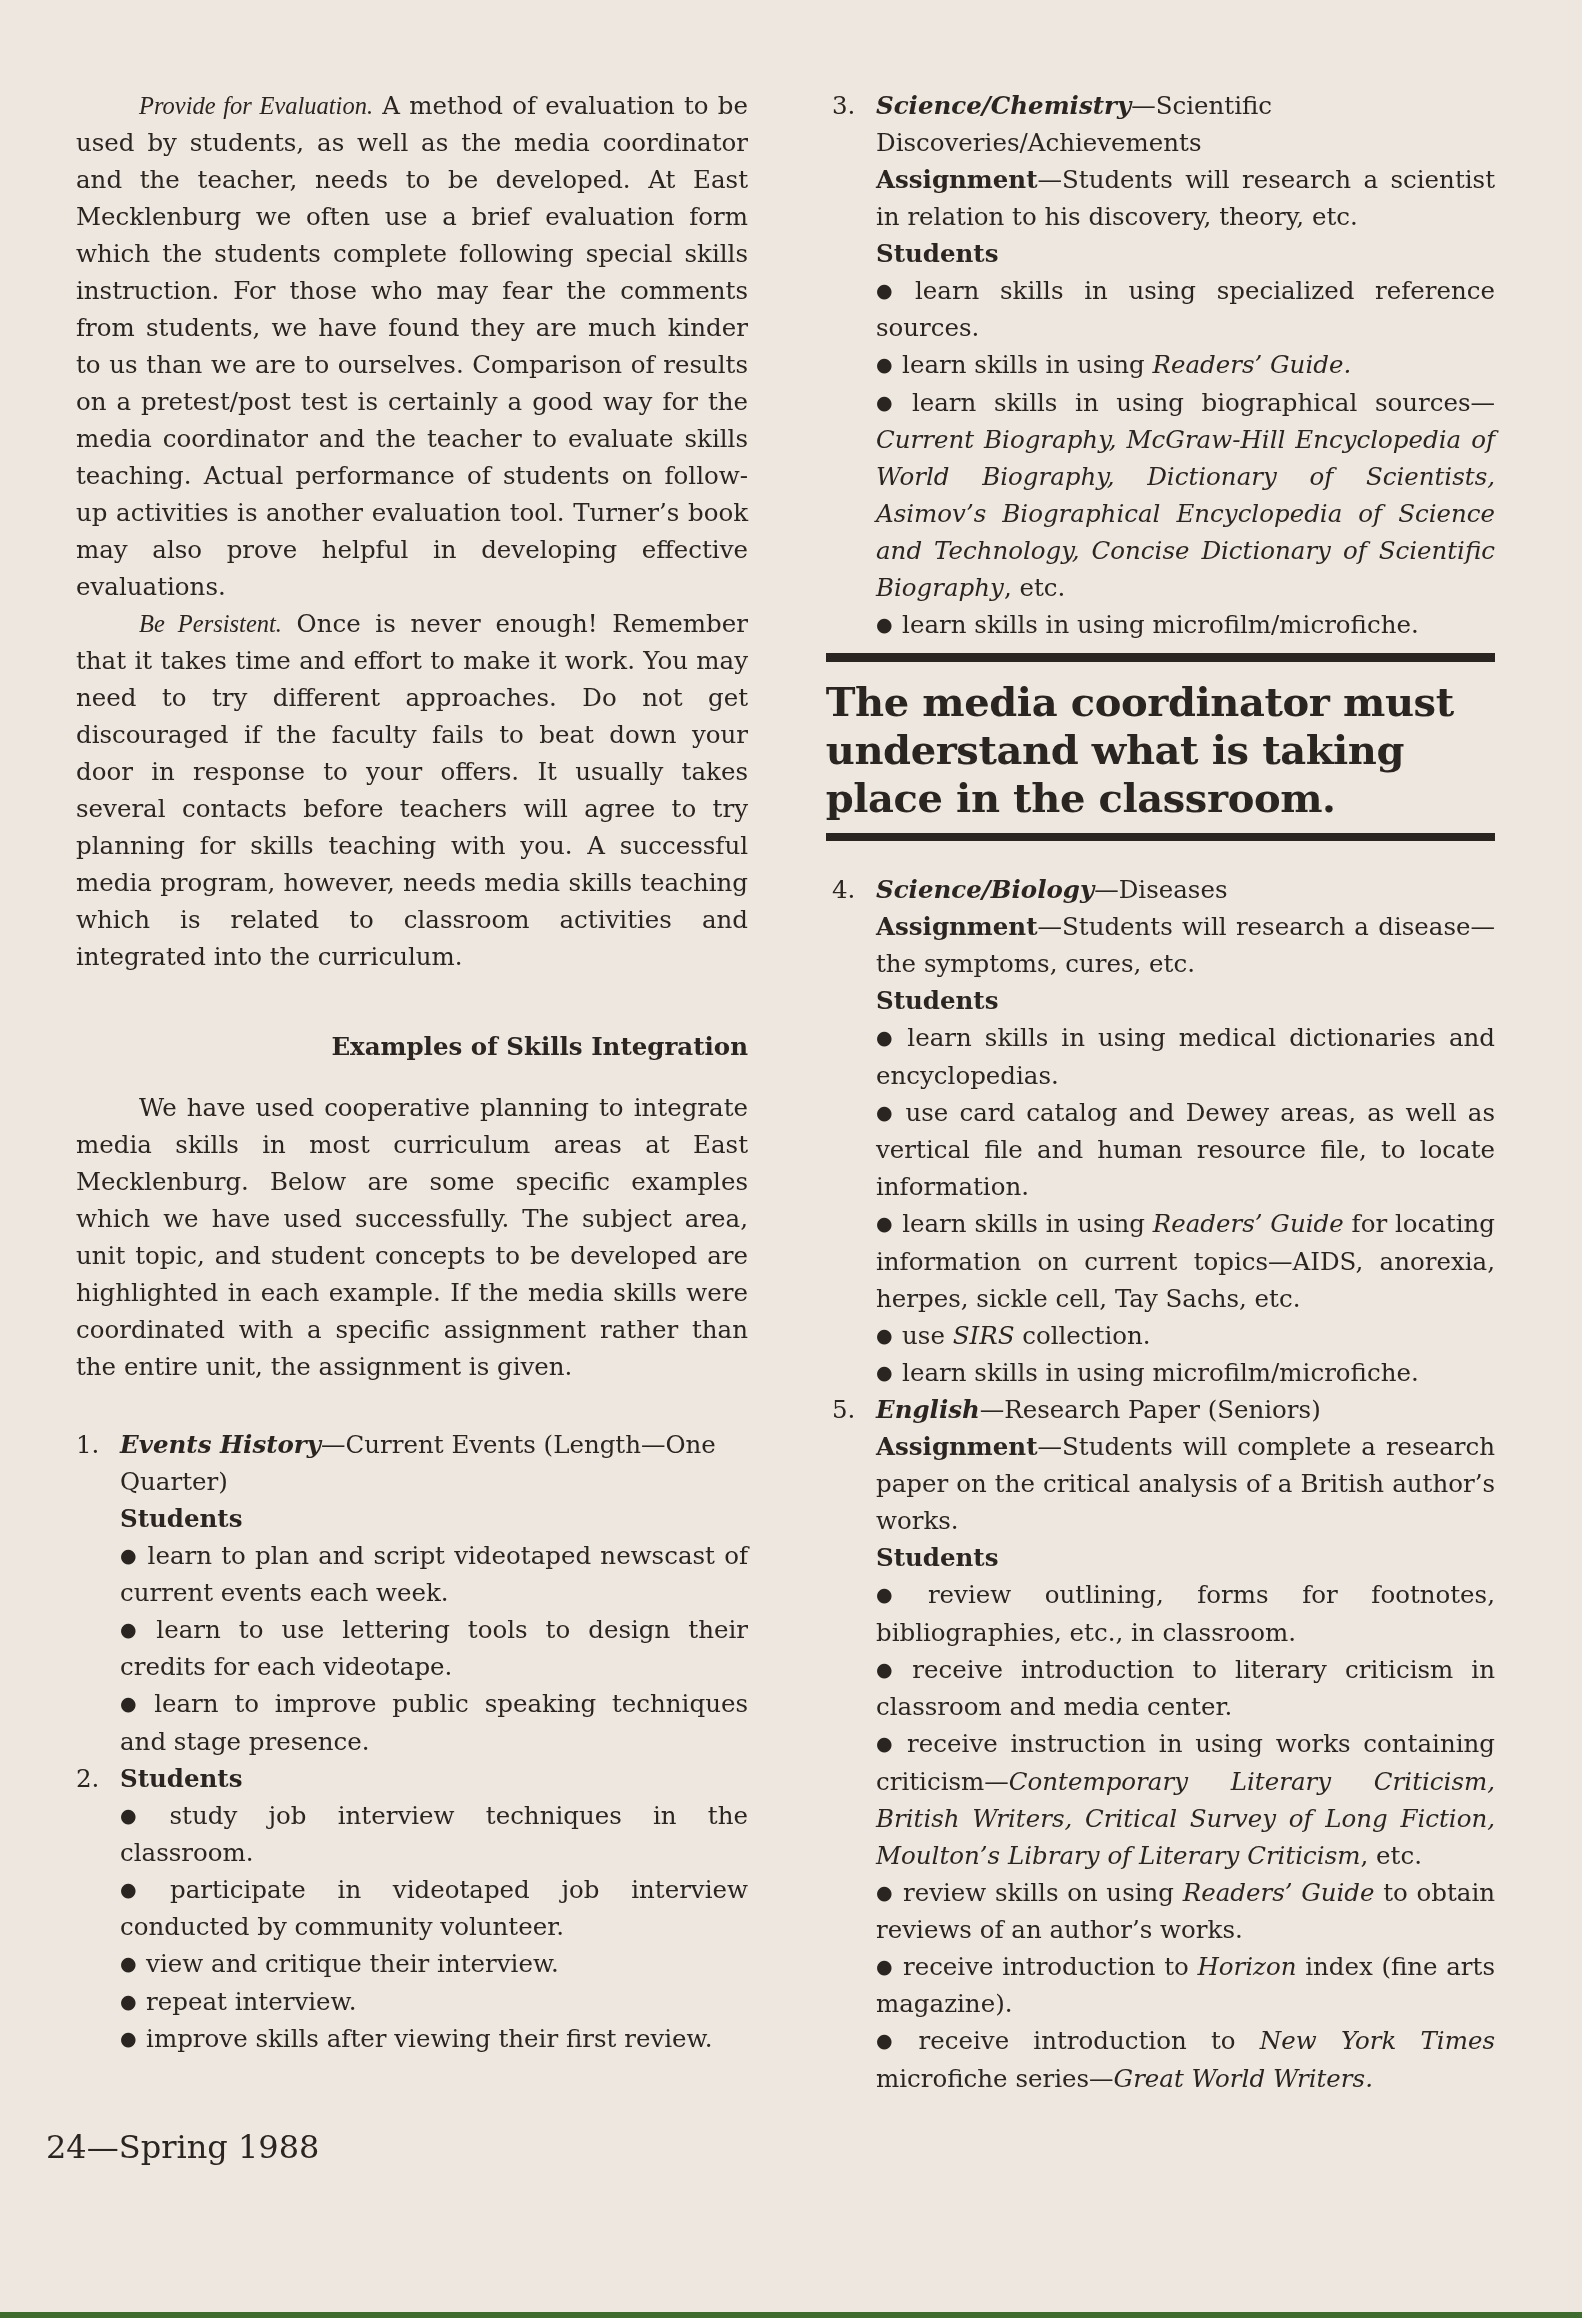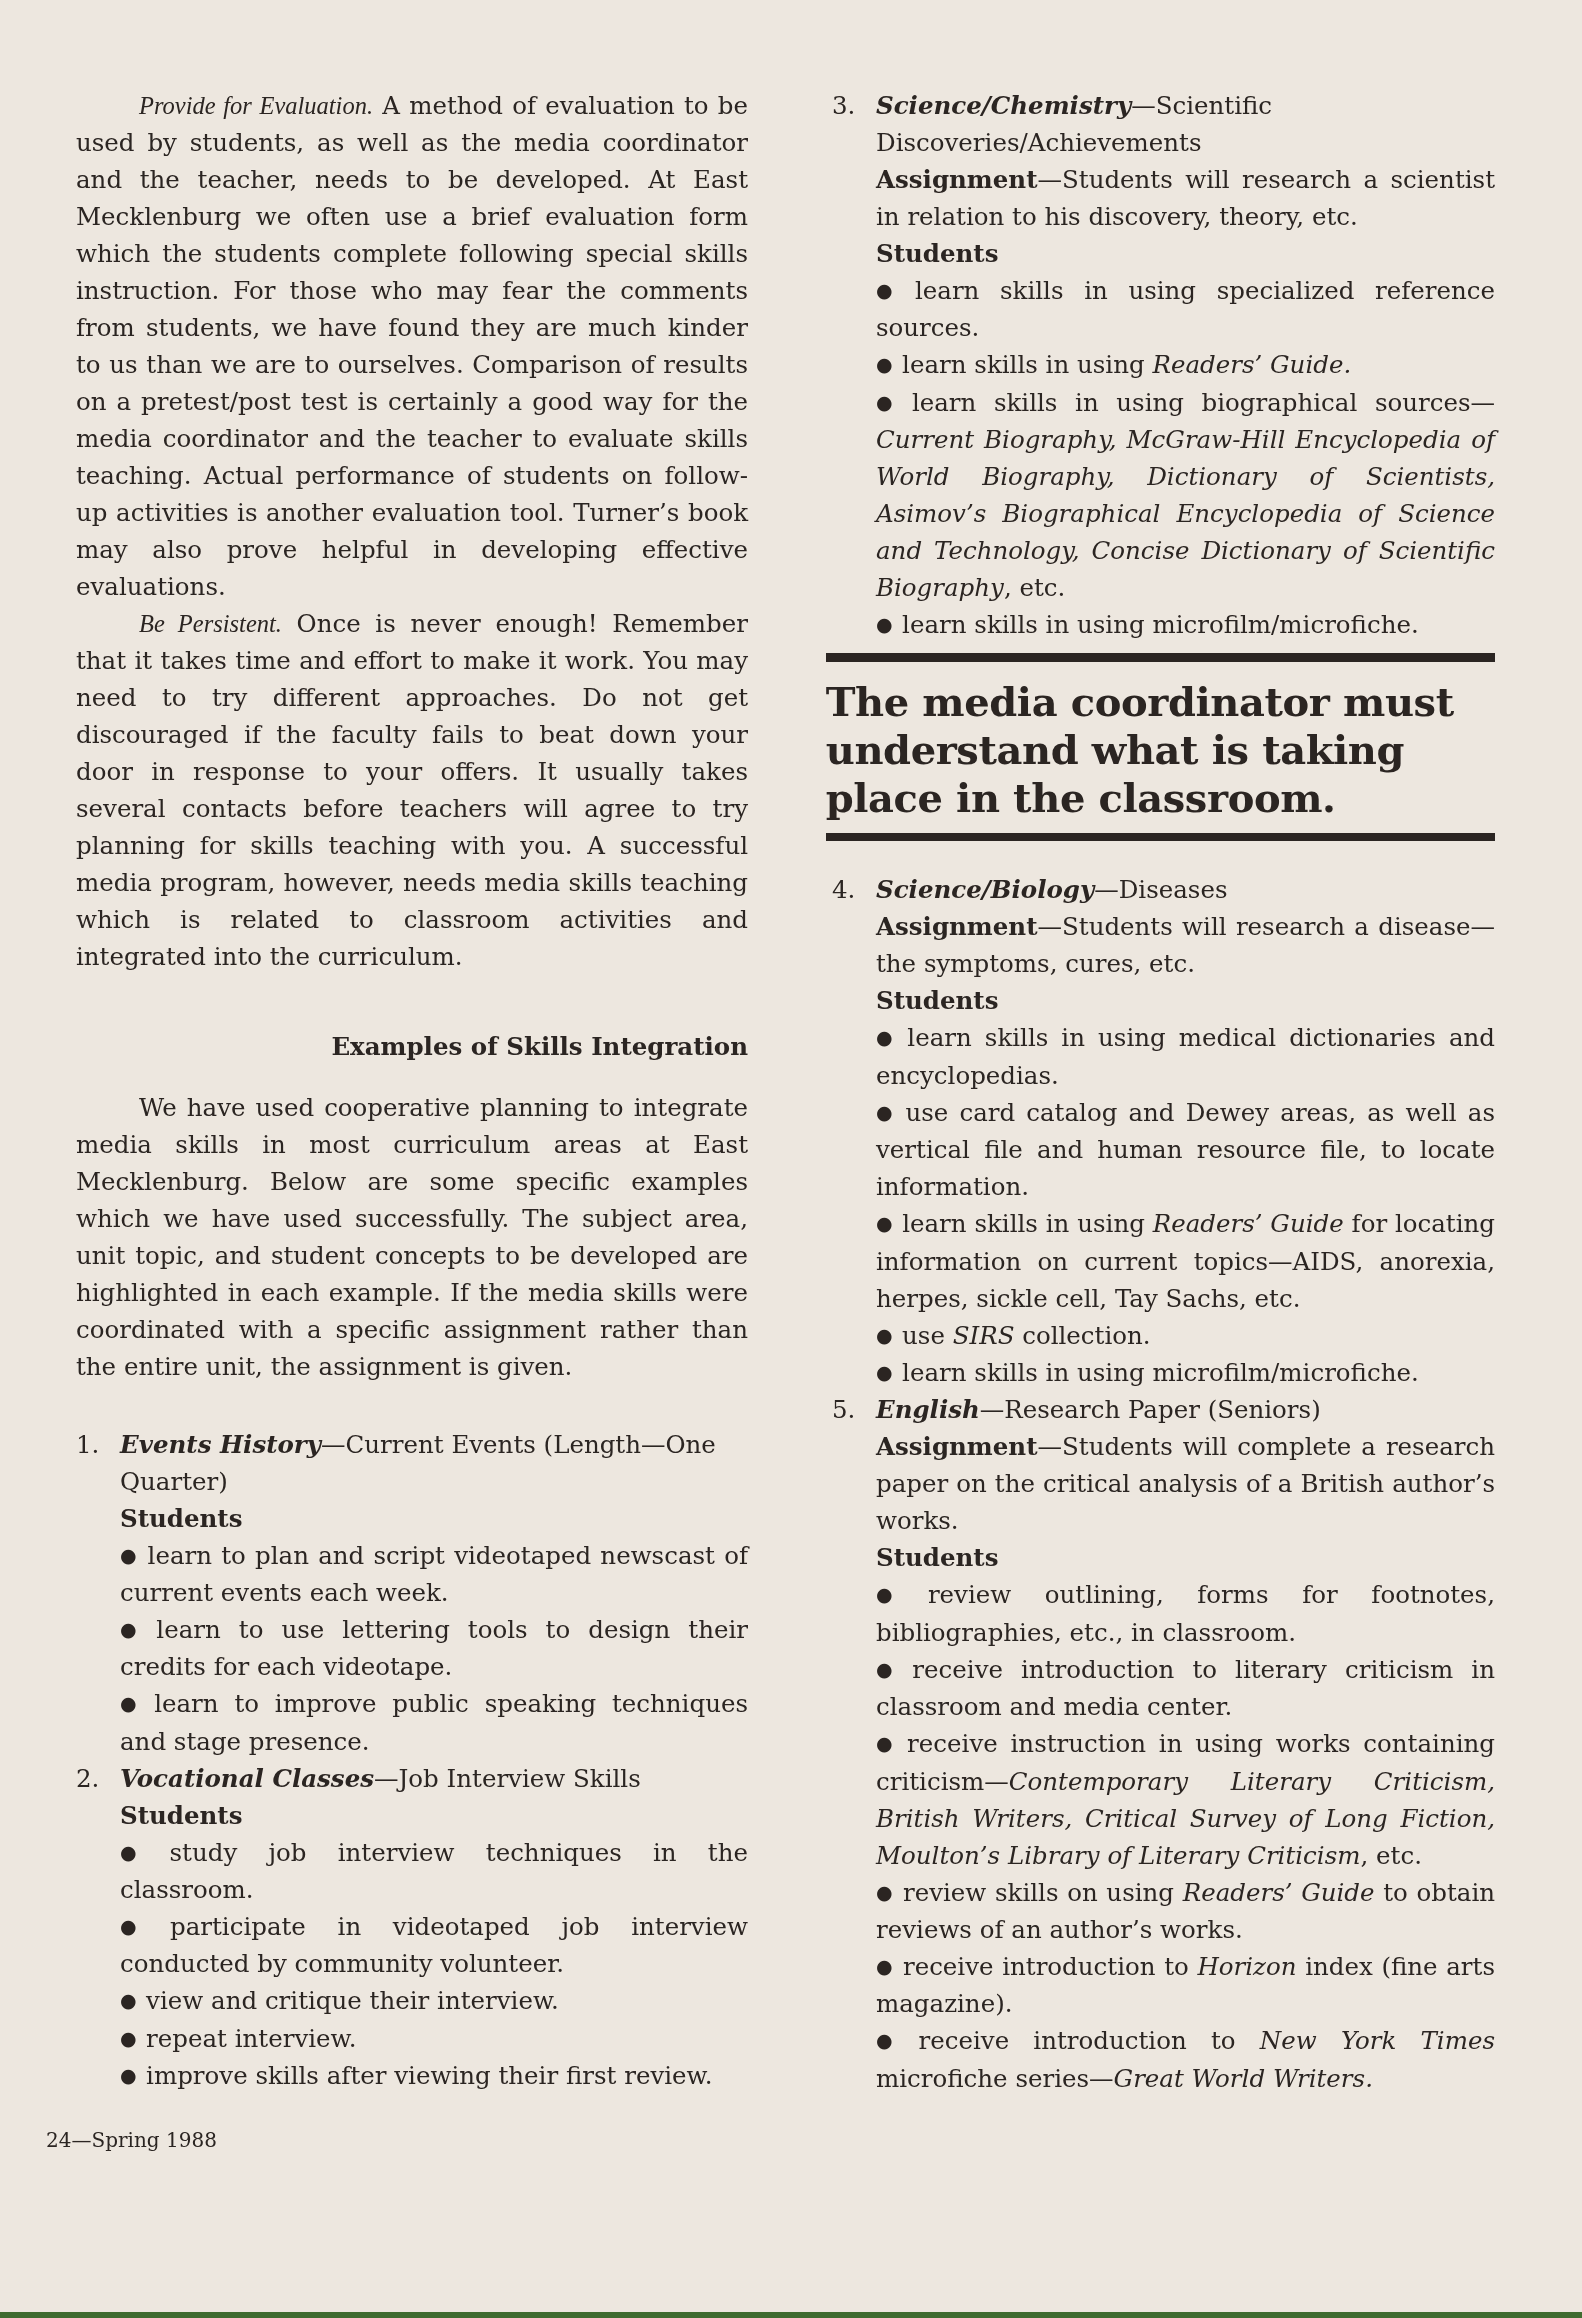--- a/index.html
+++ b/index.html
@@ -21,21 +21,21 @@
     .item-num { position: absolute; left: 0; top: 0; }
     .subject { font-style: italic; font-weight: bold; }
     .label { font-weight: bold; display: block; text-align: left; }
     .bullet::before { content: "\25CF"; font-size: 19px; margin-right: 9.5px; vertical-align: 2.4px; }
     .bullet { display: block; }
     .it { font-style: italic; }
     .left-align { text-align: left; }
     .pullquote { margin: 9.5px 0 30px -6.3px; width: 669px; }
     .rule-thick { height: 8.7px; background: #2b2522; }
     .pullquote-text { font-weight: bold; font-size: 40px; line-height: 48px; padding: 16px 0 11px 0; text-align: left; letter-spacing: -0.4px; }
-    .footer { position: absolute; left: 46px; top: 2128px; font-size: 20px; }
+    .footer { position: absolute; left: 46px; top: 2128px; font-size: 32px; }
     .green-strip { position: absolute; left: 0; right: 0; bottom: 0; height: 7.1px; background: #3f6b2f; }
   </style>
 </head>
 <body>
 
 <div class="col col-left">
   <p class="indent"><span class="lead-in">Provide for Evaluation.</span><span> A method of evaluation to be used by students, as well as the media coordinator and the teacher, needs to be developed. At East Mecklenburg we often use a brief evaluation form which the students complete following special skills instruction. For those who may fear the comments from students, we have found they are much kinder to us than we are to ourselves. Comparison of results on a pretest/post test is certainly a good way for the media coordinator and the teacher to evaluate skills teaching. Actual performance of students on follow-up activities is another evaluation tool. Turner’s book may also prove helpful in developing effective evaluations.</span></p>
   <p class="indent"><span class="lead-in">Be Persistent.</span><span> Once is never enough! Remember that it takes time and effort to make it work. You may need to try different approaches. Do not get discouraged if the faculty fails to beat down your door in response to your offers. It usually takes several contacts before teachers will agree to try planning for skills teaching with you. A successful media program, however, needs media skills teaching which is related to classroom activities and integrated into the curriculum.</span></p>
 
   <div class="gap"></div>
@@ -49,21 +49,20 @@
     <span class="item-num">1.</span>
     <div class="left-align"><span class="subject">Events History</span><span>—Current Events (Length—One Quarter)</span></div>
     <span class="label">Students</span>
     <span class="bullet">learn to plan and script videotaped newscast of current events each week.</span>
     <span class="bullet">learn to use lettering tools to design their credits for each videotape.</span>
     <span class="bullet">learn to improve public speaking techniques and stage presence.</span>
   </div>
 
   <div class="item">
     <span class="item-num">2.</span>
-    <div class="left-align"><span class="subject">Vocational Classes</span><span>—Job Interview Skills</span></div>
     <span class="label">Students</span>
     <span class="bullet">study job interview techniques in the classroom.</span>
     <span class="bullet">participate in videotaped job interview conducted by community volunteer.</span>
     <span class="bullet">view and critique their interview.</span>
     <span class="bullet">repeat interview.</span>
     <span class="bullet">improve skills after viewing their first review.</span>
   </div>
 </div>
 
 <div class="col col-right">

